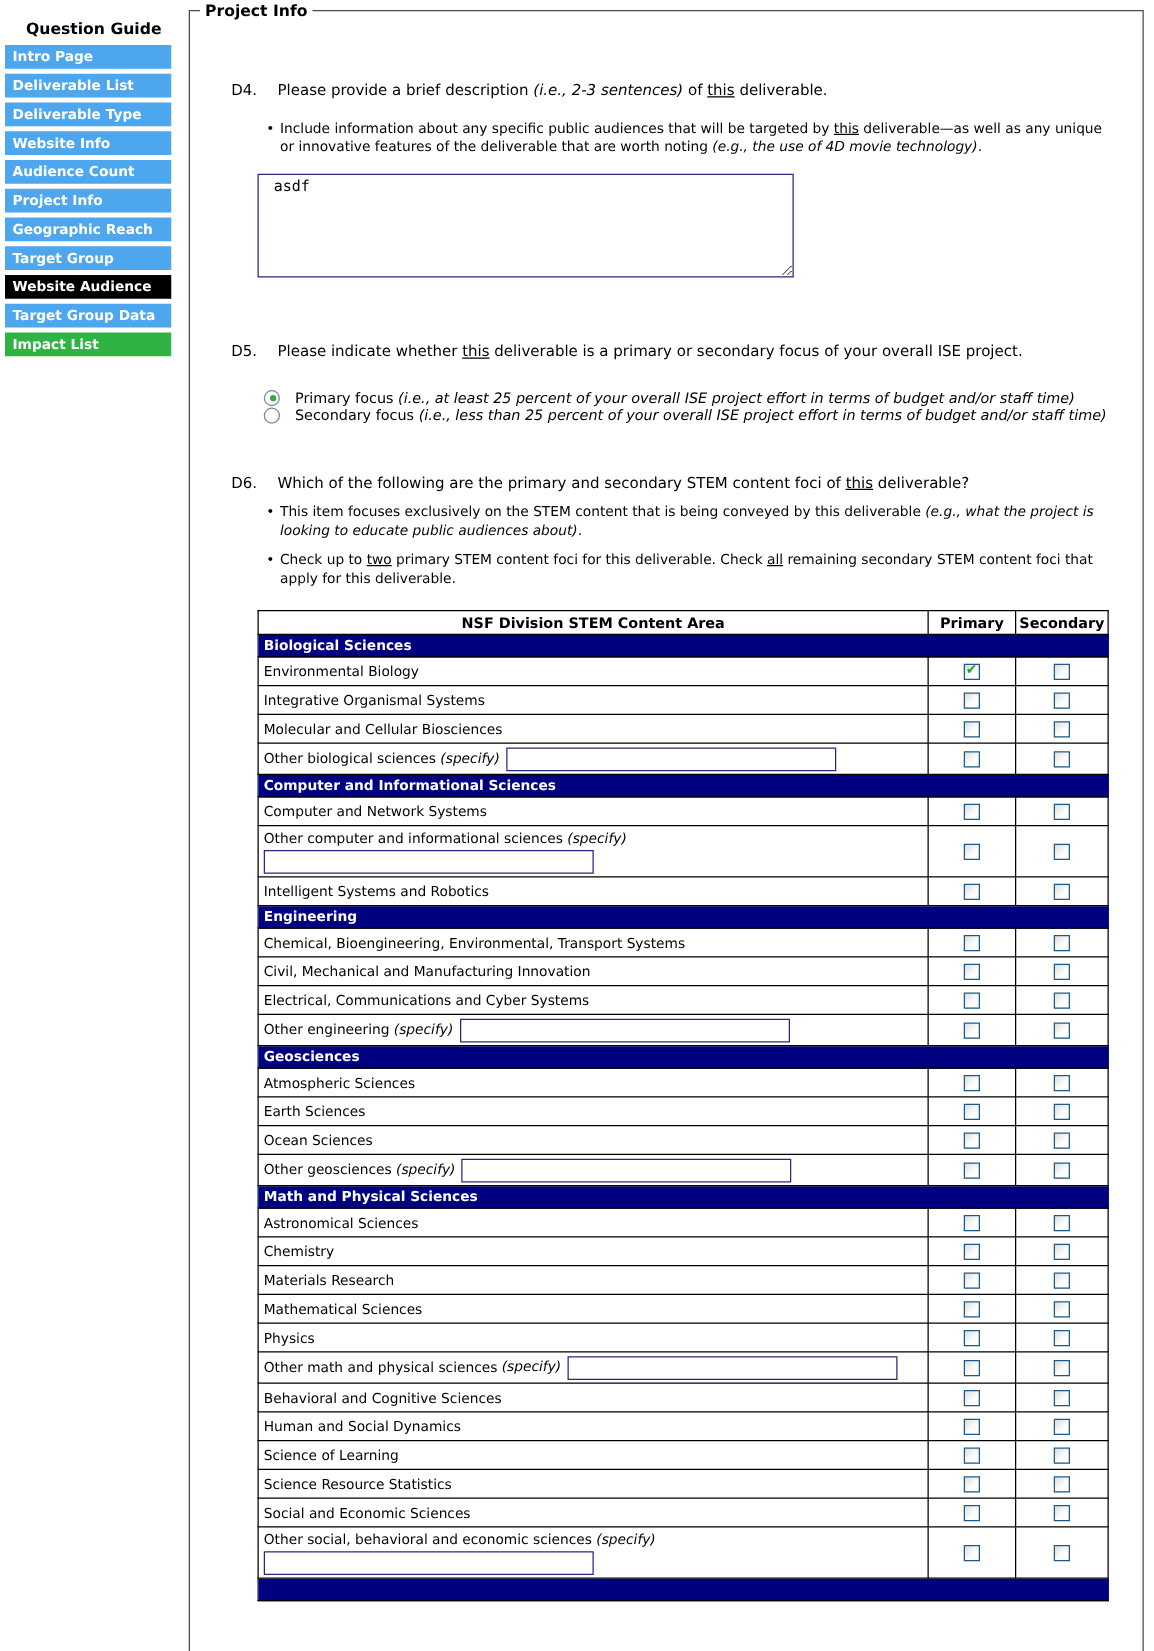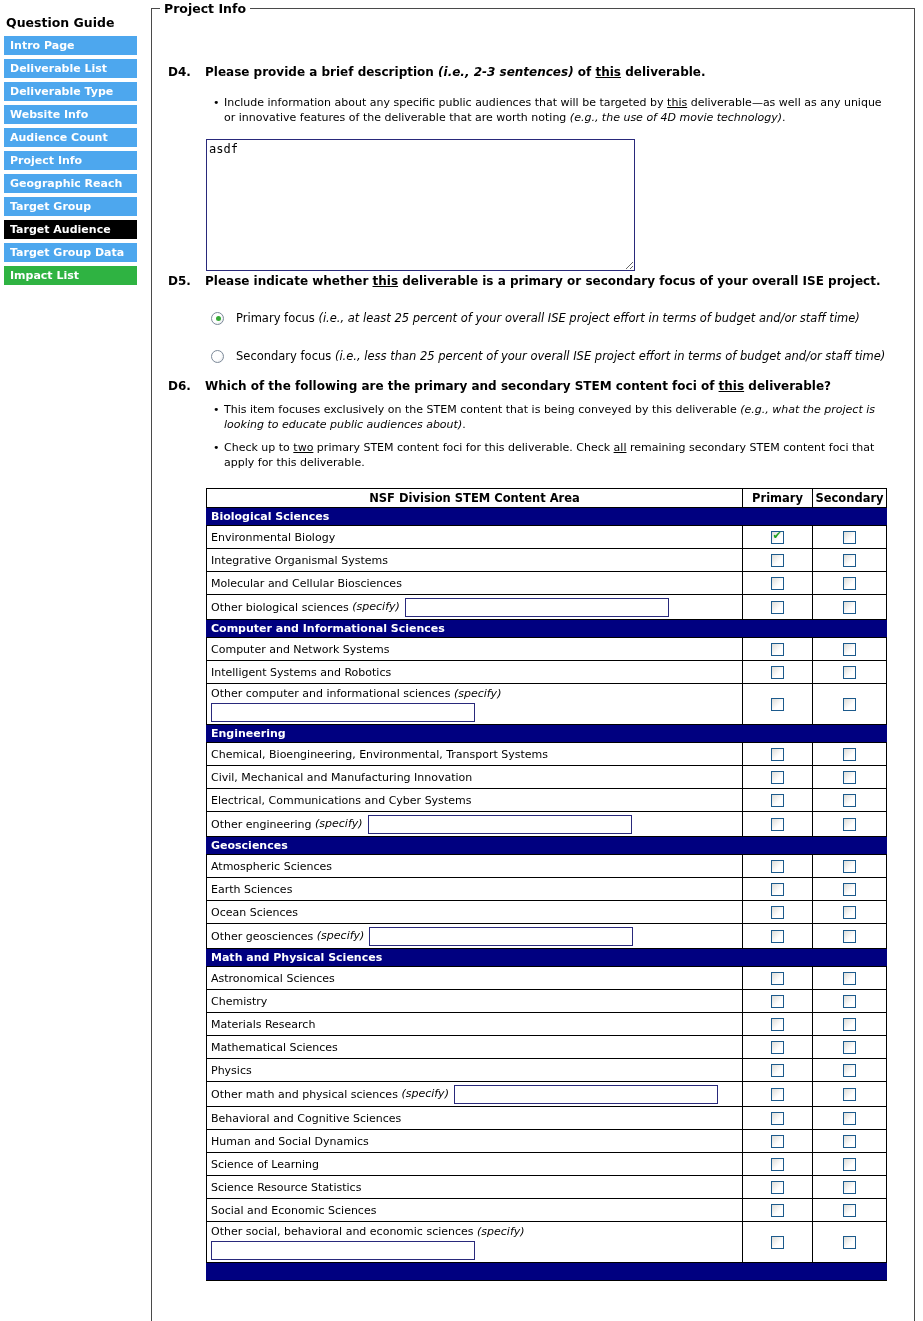--- a/index.html
+++ b/index.html
@@ -3,61 +3,61 @@
 <meta charset="utf-8">
 <style>
   * { margin:0; padding:0; box-sizing:border-box; }
   html,body { background:#fff; }
   .screen {
     position:relative; width:923px; height:1321px; overflow:hidden;
     background:#fff; font-family:"DejaVu Sans", sans-serif; color:#000;
   }
   
   .sidebar { position:absolute; left:4px; top:15px; width:140px; }
-  .sb-title { font-size:12.5px; font-weight:bold; margin:0 0 6px 2px; }
+  .sb-title { font-size:12.5px; font-weight:bold; margin:0 0 6px 2px;text-align:center; }
   .sb-item {
     width:133px; height:19px; line-height:19px; margin-bottom:4px;
     padding-left:6px; color:#fff; font-weight:bold; font-size:11px;
     cursor:pointer; white-space:nowrap; overflow:hidden;
   }
   .sb-item.state-link    { background:#4da7ee; }
   .sb-item.state-current { background:#000000; }
   .sb-item.state-impact  { background:#2fb342; }
   
   .panel {
     position:absolute; left:151px; top:8px; width:764px; height:1450px;
     border:1px solid #4a4a4a;
   }
   .legend {
     position:absolute; top:-8px; left:8px; background:#fff;
     padding:0 4px; font-size:12.5px; font-weight:bold;
   }
   
-  .q { position:absolute; left:16px; font-size:12px; font-weight:bold; white-space:nowrap; }
+  .q { position:absolute; left:33px; font-size:12px; font-weight:normal; white-space:nowrap; }
   .qnum { display:inline-block; width:37px; }
   .u  { text-decoration:underline; }
   .it { font-style:italic; }
   .q-d4 { top:56px; }
   .q-d5 { top:265px; }
   .q-d6 { top:370px; }
   .bullet { position:absolute; left:61px; display:flex; font-size:11px; line-height:15px; }
   .dot { width:11px; }
   .btext { width:662px; }
   .b-d4  { top:86px; }
   .b-d6a { top:393px; }
   .b-d6b { top:431px; }
   .d4-textarea {
-    position:absolute; left:54px; top:130px; width:429px; height:132px;
+    position:absolute; left:54px; top:130px; width:429px; height:83px;
     border:1px solid #29297b; font-family:"DejaVu Sans Mono", monospace;
-    font-size:12px; padding:2px 2px; resize:both; background:#fff; outline:none;
+    font-size:12px; padding:2px 12px; resize:both; background:#fff; outline:none;
   }
   
   .opt { position:absolute; left:59px; display:flex; align-items:center; font-size:11.5px; white-space:nowrap; }
   .opt-1 { top:302px; }
-  .opt-2 { top:340px;align-items:center; }
+  .opt-2 { top:316px;align-items:center; }
   .radio {
     display:inline-block; width:13px; height:13px; border-radius:50%;
     border:1px solid #7d8a99; margin-right:12px; position:relative;
     background:radial-gradient(circle at 35% 35%, #ffffff 50%, #d9dee3);
   }
   .radio[data-checked="true"]::after {
     content:""; position:absolute; left:3.5px; top:3.5px; width:5px; height:5px;
     border-radius:50%; background:#36a936;
   }
   
@@ -102,21 +102,21 @@
   <div class="sidebar">
     <div class="sb-title">Question Guide</div>
     <div class="sb-item state-link">Intro Page</div>
     <div class="sb-item state-link">Deliverable List</div>
     <div class="sb-item state-link">Deliverable Type</div>
     <div class="sb-item state-link">Website Info</div>
     <div class="sb-item state-link">Audience Count</div>
     <div class="sb-item state-link">Project Info</div>
     <div class="sb-item state-link">Geographic Reach</div>
     <div class="sb-item state-link">Target Group</div>
-    <div class="sb-item state-current">Target Audience</div>
+    <div class="sb-item state-current">Website Audience</div>
     <div class="sb-item state-link">Target Group Data</div>
     <div class="sb-item state-impact">Impact List</div>
   </div>
 
   <div class="panel">
     <div class="legend">Project Info</div>
 
     <div class="q q-d4">
       <span class="qnum">D4.</span><span><span>Please provide a brief description </span><span class="it">(i.e., 2-3 sentences)</span><span> of </span><span class="u">this</span><span> deliverable.</span></span>
     </div>
@@ -183,27 +183,27 @@
       </tr>
 
       <tr class="sec">
             <td colspan="3">Computer and Informational Sciences</td>
           </tr>
       <tr class="trow">
         <td class="c-area">Computer and Network Systems</td>
         <td class="c-chk"><span class="cb" data-checked="false"></span></td>
         <td class="c-chk"><span class="cb" data-checked="false"></span></td>
       </tr>
-      <tr class="trow">
-        <td class="c-area">Intelligent Systems and Robotics</td>
-        <td class="c-chk"><span class="cb" data-checked="false"></span></td>
-        <td class="c-chk"><span class="cb" data-checked="false"></span></td>
-      </tr>
       <tr class="trow other-block">
         <td class="c-area"><span>Other computer and informational sciences </span><span class="spec">(specify)</span><input class="spec-in block" style=""></td>
+        <td class="c-chk"><span class="cb" data-checked="false"></span></td>
+        <td class="c-chk"><span class="cb" data-checked="false"></span></td>
+      </tr>
+      <tr class="trow">
+        <td class="c-area">Intelligent Systems and Robotics</td>
         <td class="c-chk"><span class="cb" data-checked="false"></span></td>
         <td class="c-chk"><span class="cb" data-checked="false"></span></td>
       </tr>
 
       <tr class="sec">
             <td colspan="3">Engineering</td>
           </tr>
       <tr class="trow">
         <td class="c-area">Chemical, Bioengineering, Environmental, Transport Systems</td>
         <td class="c-chk"><span class="cb" data-checked="false"></span></td>

